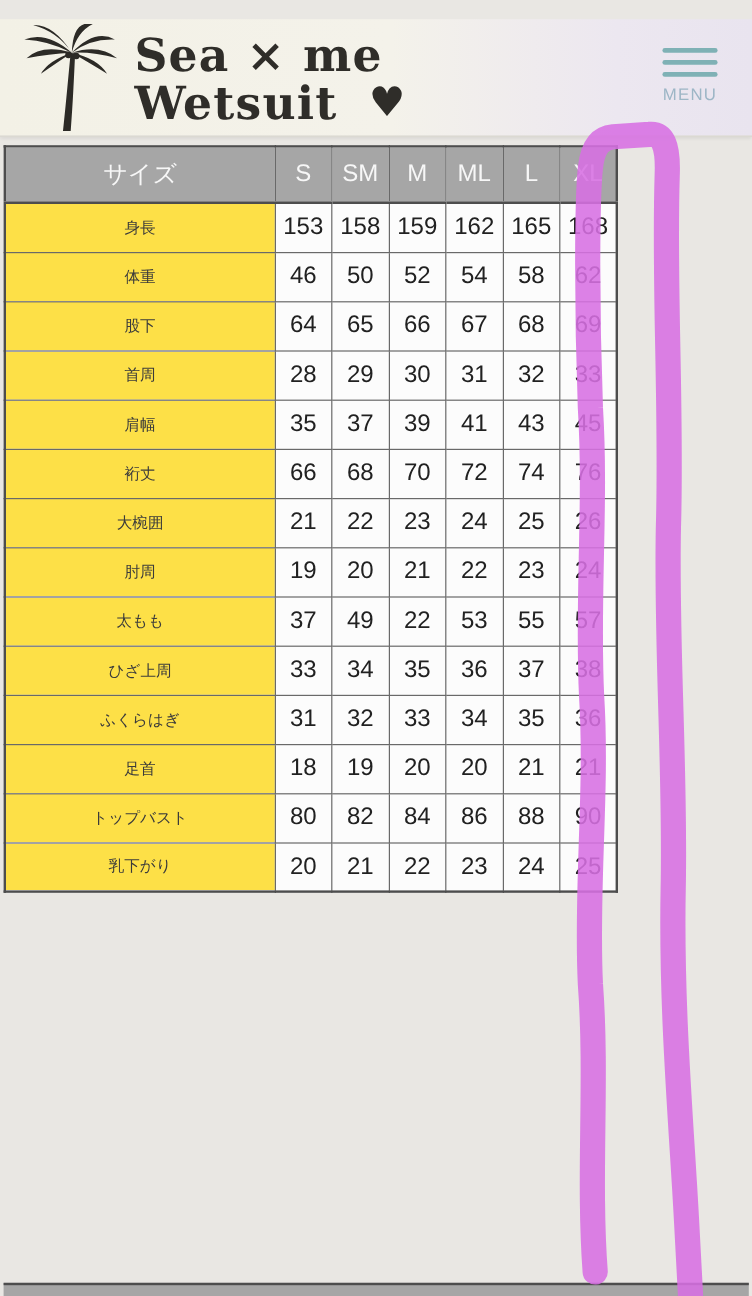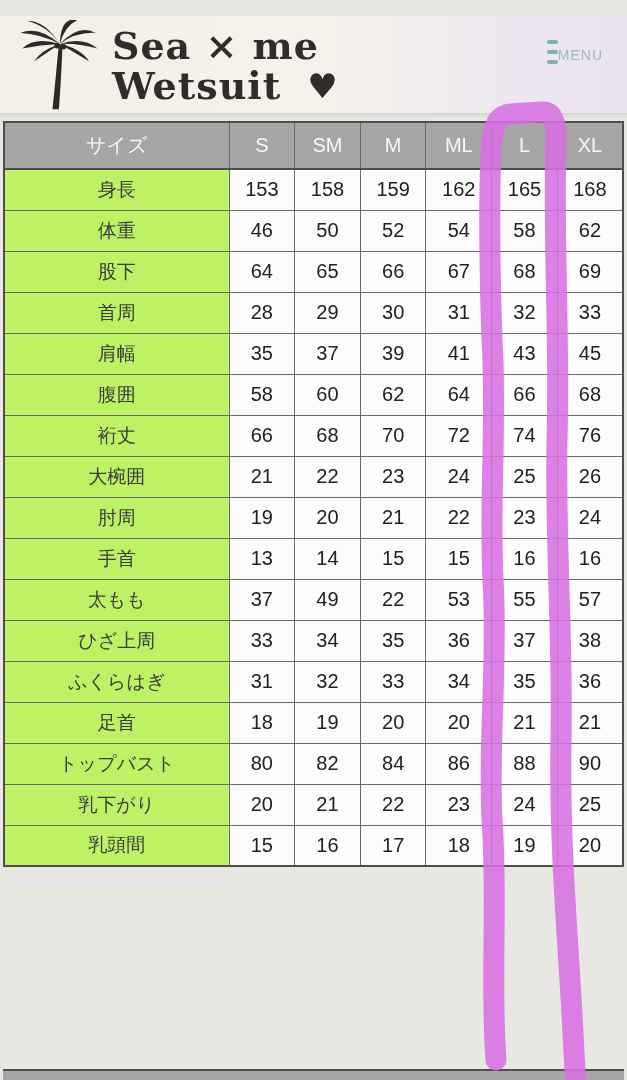--- a/index.html
+++ b/index.html
@@ -22,43 +22,43 @@
     font-family:"DejaVu Serif","Liberation Serif",serif;
     font-weight:600;color:#2f2d29;line-height:1.05;
     letter-spacing:1px;
   }
   .logo-line1{font-size:38px;}
   .logo-line2{font-size:38px;display:flex;align-items:center;gap:26px;}
   .heart{font-size:34px;line-height:1;}
   .menu-btn{
     position:absolute;right:24px;top:24px;width:56px;
     background:none;border:none;padding:0;cursor:pointer;
-    display:flex;flex-direction:row;align-items:center;
+    display:flex;flex-direction:column;align-items:center;
   }
   .menu-bars{display:flex;flex-direction:column;gap:6px;width:46px;}
   .menu-bars span{display:block;height:4px;border-radius:2px;background:#7fb1b5;}
   .menu-label{margin-top:6px;font-size:14px;letter-spacing:1px;color:#9db6c6;}
   
-  .table-wrap{position:absolute;top:121px;left:3px;width:621px;}
+  .table-wrap{position:absolute;top:121px;left:3px;width:512px;}
   table.size-chart{
     width:100%;border-collapse:collapse;table-layout:fixed;
     border:2px solid #4d4d4d;background:#fcfcfc;
   }
   table.size-chart col.label-col{width:225px;}
   table.size-chart th,table.size-chart td{
     border:1px solid #696969;text-align:center;vertical-align:middle;
     padding:0;overflow:hidden;white-space:nowrap;
   }
   table.size-chart thead th{
     height:45px;background:#a6a6a6;color:#f7f7f7;
     font-size:20px;font-weight:400;border-bottom:2px solid #4d4d4d;
   }
   table.size-chart tbody tr{height:41px;}
   td.row-label{
-    background:#bef264;color:#3b3b3b;font-size:19px;
+    background:#fde047;color:#3b3b3b;font-size:13px;
   }
   td.value-cell{
     background:#fcfcfc;color:#212121;font-size:20px;
   }
   
   .next-strip{
     position:absolute;left:3px;top:1069px;width:621px;height:11px;
     background:#a6a6a6;border-top:2px solid #4d4d4d;
   }
   
@@ -166,30 +166,20 @@
     <td class="row-label">肩幅</td>
 
   <td class="value-cell">35</td>
           <td class="value-cell">37</td>
           <td class="value-cell">39</td>
           <td class="value-cell">41</td>
           <td class="value-cell">43</td>
           <td class="value-cell">45</td>
         </tr>
         <tr>
-    <td class="row-label">腹囲</td>
-
-  <td class="value-cell">58</td>
-          <td class="value-cell">60</td>
-          <td class="value-cell">62</td>
-          <td class="value-cell">64</td>
-          <td class="value-cell">66</td>
-          <td class="value-cell">68</td>
-        </tr>
-        <tr>
     <td class="row-label">裄丈</td>
 
   <td class="value-cell">66</td>
           <td class="value-cell">68</td>
           <td class="value-cell">70</td>
           <td class="value-cell">72</td>
           <td class="value-cell">74</td>
           <td class="value-cell">76</td>
         </tr>
         <tr>
@@ -206,30 +196,20 @@
     <td class="row-label">肘周</td>
 
   <td class="value-cell">19</td>
           <td class="value-cell">20</td>
           <td class="value-cell">21</td>
           <td class="value-cell">22</td>
           <td class="value-cell">23</td>
           <td class="value-cell">24</td>
         </tr>
         <tr>
-    <td class="row-label">手首</td>
-
-  <td class="value-cell">13</td>
-          <td class="value-cell">14</td>
-          <td class="value-cell">15</td>
-          <td class="value-cell">15</td>
-          <td class="value-cell">16</td>
-          <td class="value-cell">16</td>
-        </tr>
-        <tr>
     <td class="row-label">太もも</td>
 
   <td class="value-cell">37</td>
           <td class="value-cell">49</td>
           <td class="value-cell">22</td>
           <td class="value-cell">53</td>
           <td class="value-cell">55</td>
           <td class="value-cell">57</td>
         </tr>
         <tr>
@@ -274,30 +254,20 @@
         </tr>
         <tr>
     <td class="row-label">乳下がり</td>
 
   <td class="value-cell">20</td>
           <td class="value-cell">21</td>
           <td class="value-cell">22</td>
           <td class="value-cell">23</td>
           <td class="value-cell">24</td>
           <td class="value-cell">25</td>
-        </tr>
-        <tr>
-    <td class="row-label">乳頭間</td>
-
-  <td class="value-cell">15</td>
-          <td class="value-cell">16</td>
-          <td class="value-cell">17</td>
-          <td class="value-cell">18</td>
-          <td class="value-cell">19</td>
-          <td class="value-cell">20</td>
         </tr>
       </tbody>
   </table>
 </main>
 
 <div class="next-strip"></div>
 
 <svg class="marker-overlay" viewBox="0 0 627 1080" aria-hidden="true">
   <path d="M 496 1060
            C 490 980 498 900 492 820

